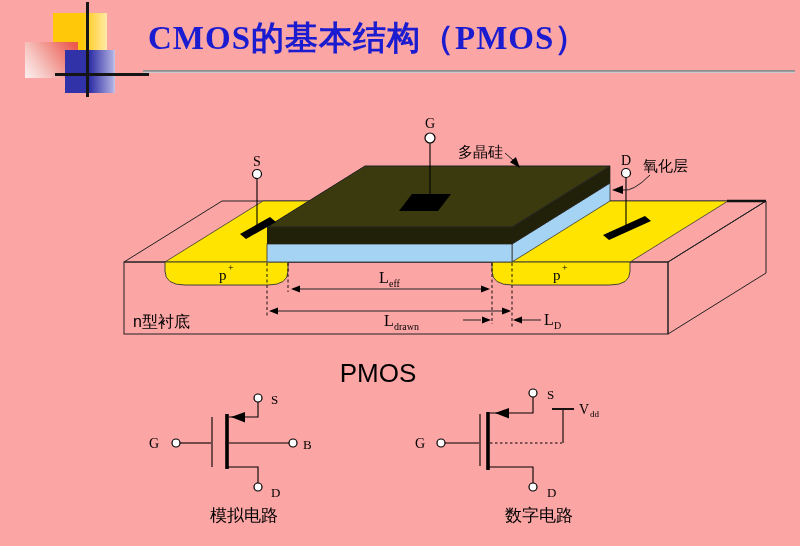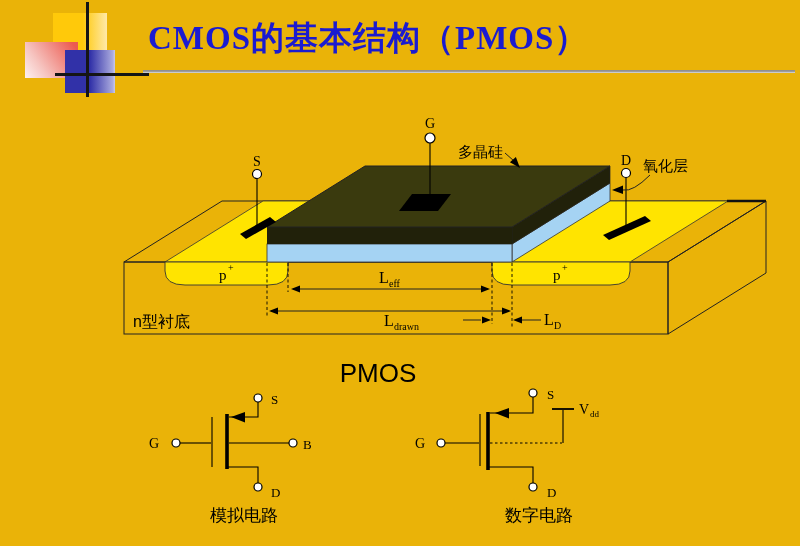--- a/index.html
+++ b/index.html
@@ -1,16 +1,16 @@
 <!DOCTYPE html>
 <html><head>
 <meta charset="utf-8">
 <style>
   html,body{margin:0;padding:0;background:#fff;}
-  .slide{position:relative;width:800px;height:546px;background:#eab308;overflow:hidden;
+  .slide{position:relative;width:800px;height:546px;background:#fca5a5;overflow:hidden;
          font-family:"Liberation Sans","DejaVu Sans",sans-serif;}
   
   .deco{position:absolute;}
   .deco-yellow{left:53px;top:13px;width:54px;height:39px;
     background:linear-gradient(90deg,#ffc90a 55%,#ffe9a8 100%);}
   .deco-pink{left:25px;top:42px;width:53px;height:36px;
     background:linear-gradient(235deg,#ec5a50 8%,#f6c5c1 70%,#fdf1f0 100%);}
   .deco-blue{left:65px;top:50px;width:50px;height:43px;
     background:linear-gradient(90deg,#3131a8 50%,#aaaade 95%,#c9c9ec 100%);}
   .deco-vline{left:86px;top:2px;width:3px;height:95px;background:#151515;}

